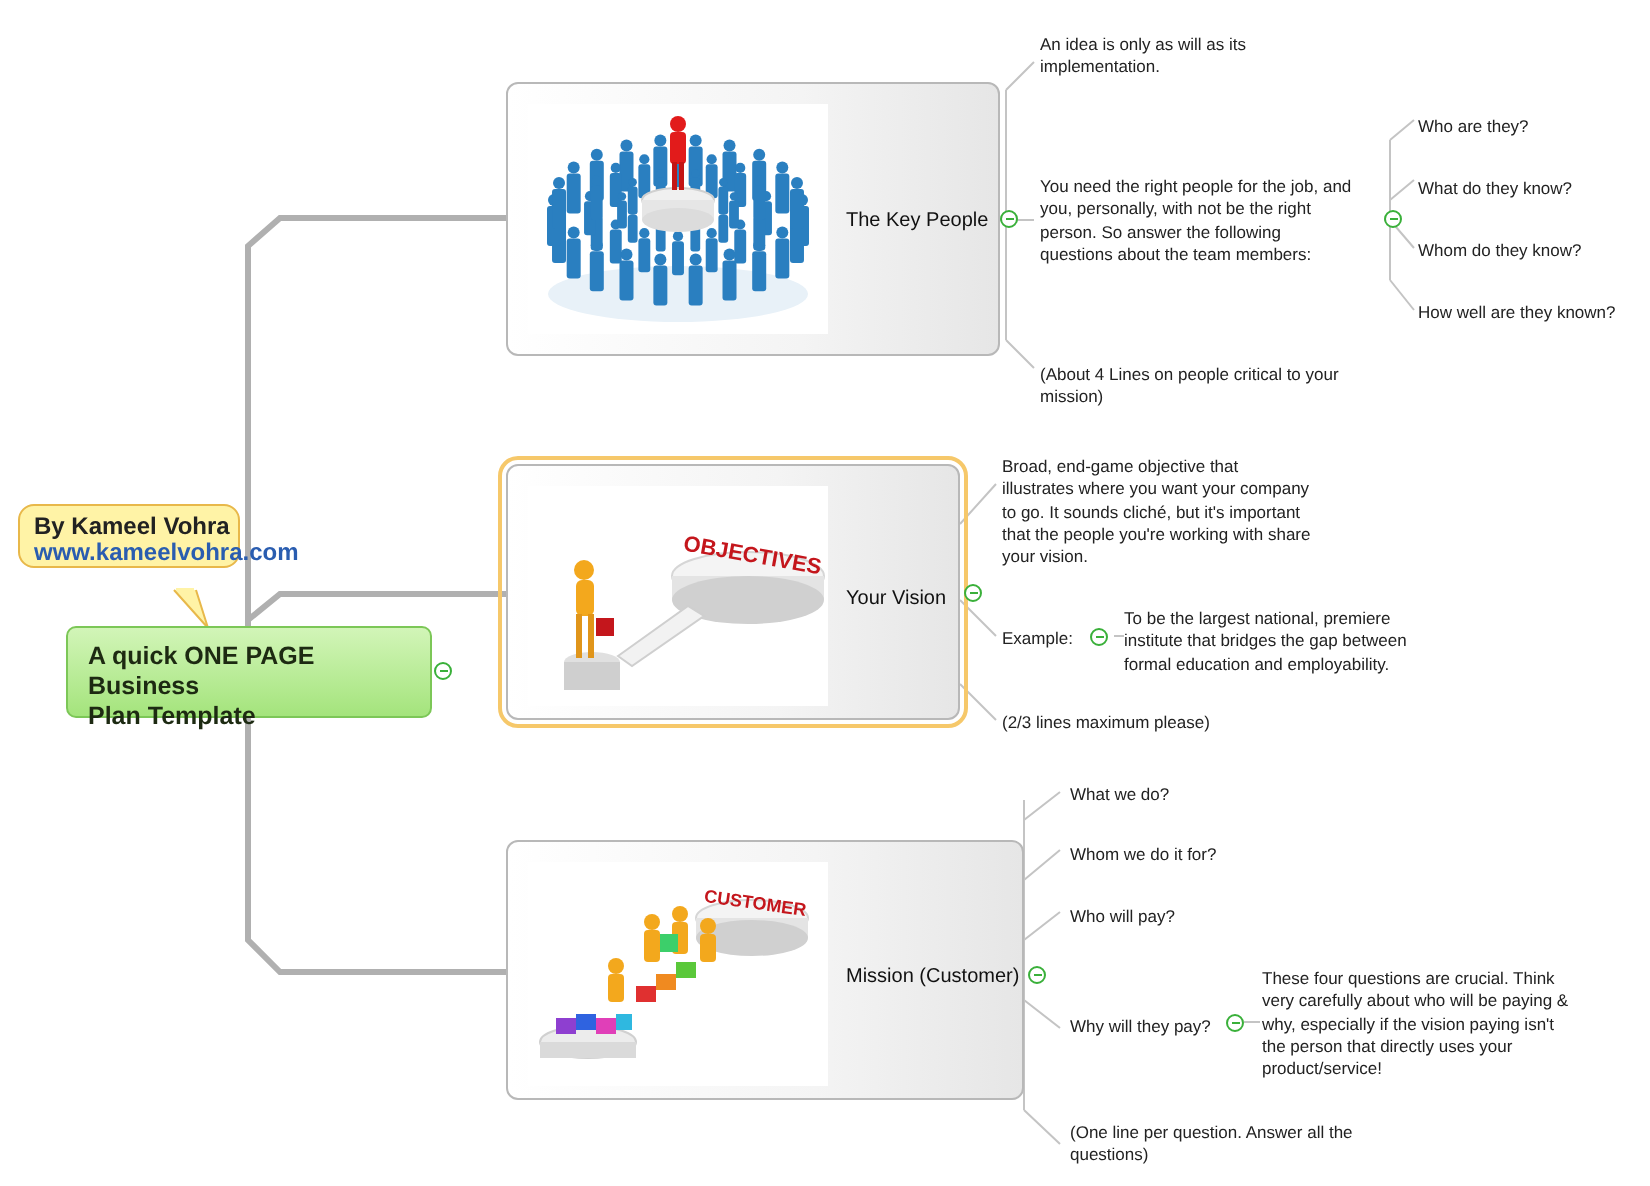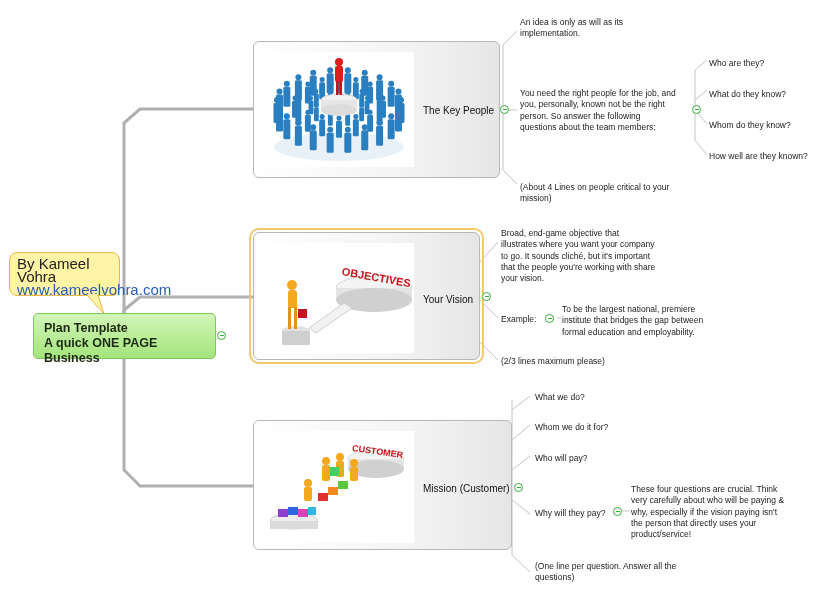--- a/index.html
+++ b/index.html
@@ -1,23 +1,23 @@
 <!DOCTYPE html>
 <html><head>
 <meta charset="utf-8">
 <style>
   html, body { margin: 0; padding: 0; background: #ffffff; }
   body { width: 825px; height: 593px; position: relative; overflow: hidden;
          font-family: "Liberation Sans", sans-serif; color: #222; }
   .abs { position: absolute; }
   svg.lines { position: absolute; left: 0; top: 0; width: 825px; height: 593px; }
 
-  .callout { left: 9px; top: 252px; width: 111px; height: 44px;
+  .callout { left: 9px; top: 252px; width: 111px; height: 32px;
     background: #fff3a6; border: 1px solid #e8b84a; border-radius: 8px;
-    font-size: 15px; line-height: 13px; padding: 4px 0 0 7px; box-sizing: border-box; }
+    font-size: 12px; line-height: 13px; padding: 4px 0 0 7px; box-sizing: border-box; font-weight: bold; }
   .callout .link { color: #2a5db0; }
 
   .central { left: 33px; top: 313px; width: 183px; height: 46px;
     background: linear-gradient(#d2f5b8, #a4e47c); border: 1px solid #7cc757;
     border-radius: 5px; box-sizing: border-box; padding: 7px 0 0 10px;
     font-weight: bold; font-size: 12.5px; line-height: 15px; color: #1d2a12; }
 
   .topic { background: linear-gradient(90deg, #ffffff 0%, #f4f4f4 60%, #e6e6e6 100%);
     border: 1px solid #b8b8b8; border-radius: 6px; box-sizing: border-box; padding-left: 32px; }
   .topic.selected { outline: 2px solid #f6c86a; outline-offset: 2px; border-radius: 6px; }
@@ -57,22 +57,22 @@
 <div class="abs callout">
   <div>By Kameel Vohra</div>
   <div class="link">www.kameelvohra.com</div>
 </div>
 <svg class="abs" style="left:86px;top:294px;width:20px;height:22px;">
   <path d="M1 1 L18 20 L12 1" fill="#fff3a6" stroke="#e8b84a" stroke-width="1"></path>
   <path d="M2 0.5 L11 0.5" stroke="#fff3a6" stroke-width="2"></path>
 </svg>
 
 <div class="abs central">
+  <div>A quick ONE PAGE Business</div>
   <div>Plan Template</div>
-  <div>A quick ONE PAGE Business</div>
 </div>
 <span class="toggle" style="left:217px;top:331px;"></span>
 
 <div class="abs topic" style="left:253px;top:41px;width:247px;height:137px;">
   <div class="pic">
     <svg width="150" height="115" viewBox="0 0 150 115">
       <ellipse cx="75" cy="95" rx="65" ry="14" fill="#e8f1f8"></ellipse>
       <g fill="#2a7fc0">
         <g id="ring1">
             <g>
@@ -281,21 +281,21 @@
   <div class="label" style="left:169px;top:63px;">The Key People</div>
 </div>
 <span class="toggle" style="left:500px;top:105px;"></span>
 
 <div class="note" style="left:520px;top:17px;">
   <div>An idea is only as will as its</div>
   <div>implementation.</div>
 </div>
 <div class="note" style="left:520px;top:88px;">
   <div>You need the right people for the job, and</div>
-  <div>you, personally, known not be the right</div>
+  <div>you, personally, with not be the right</div>
   <div>person. So answer the following</div>
   <div>questions about the team members:</div>
 </div>
 <span class="toggle" style="left:692px;top:105px;"></span>
 <div class="note" style="left:709px;top:58px;">Who are they?</div>
 <div class="note" style="left:709px;top:89px;">What do they know?</div>
 <div class="note" style="left:709px;top:120px;">Whom do they know?</div>
 <div class="note" style="left:709px;top:151px;">How well are they known?</div>
 <div class="note" style="left:520px;top:182px;">
   <div>(About 4 Lines on people critical to your</div>

